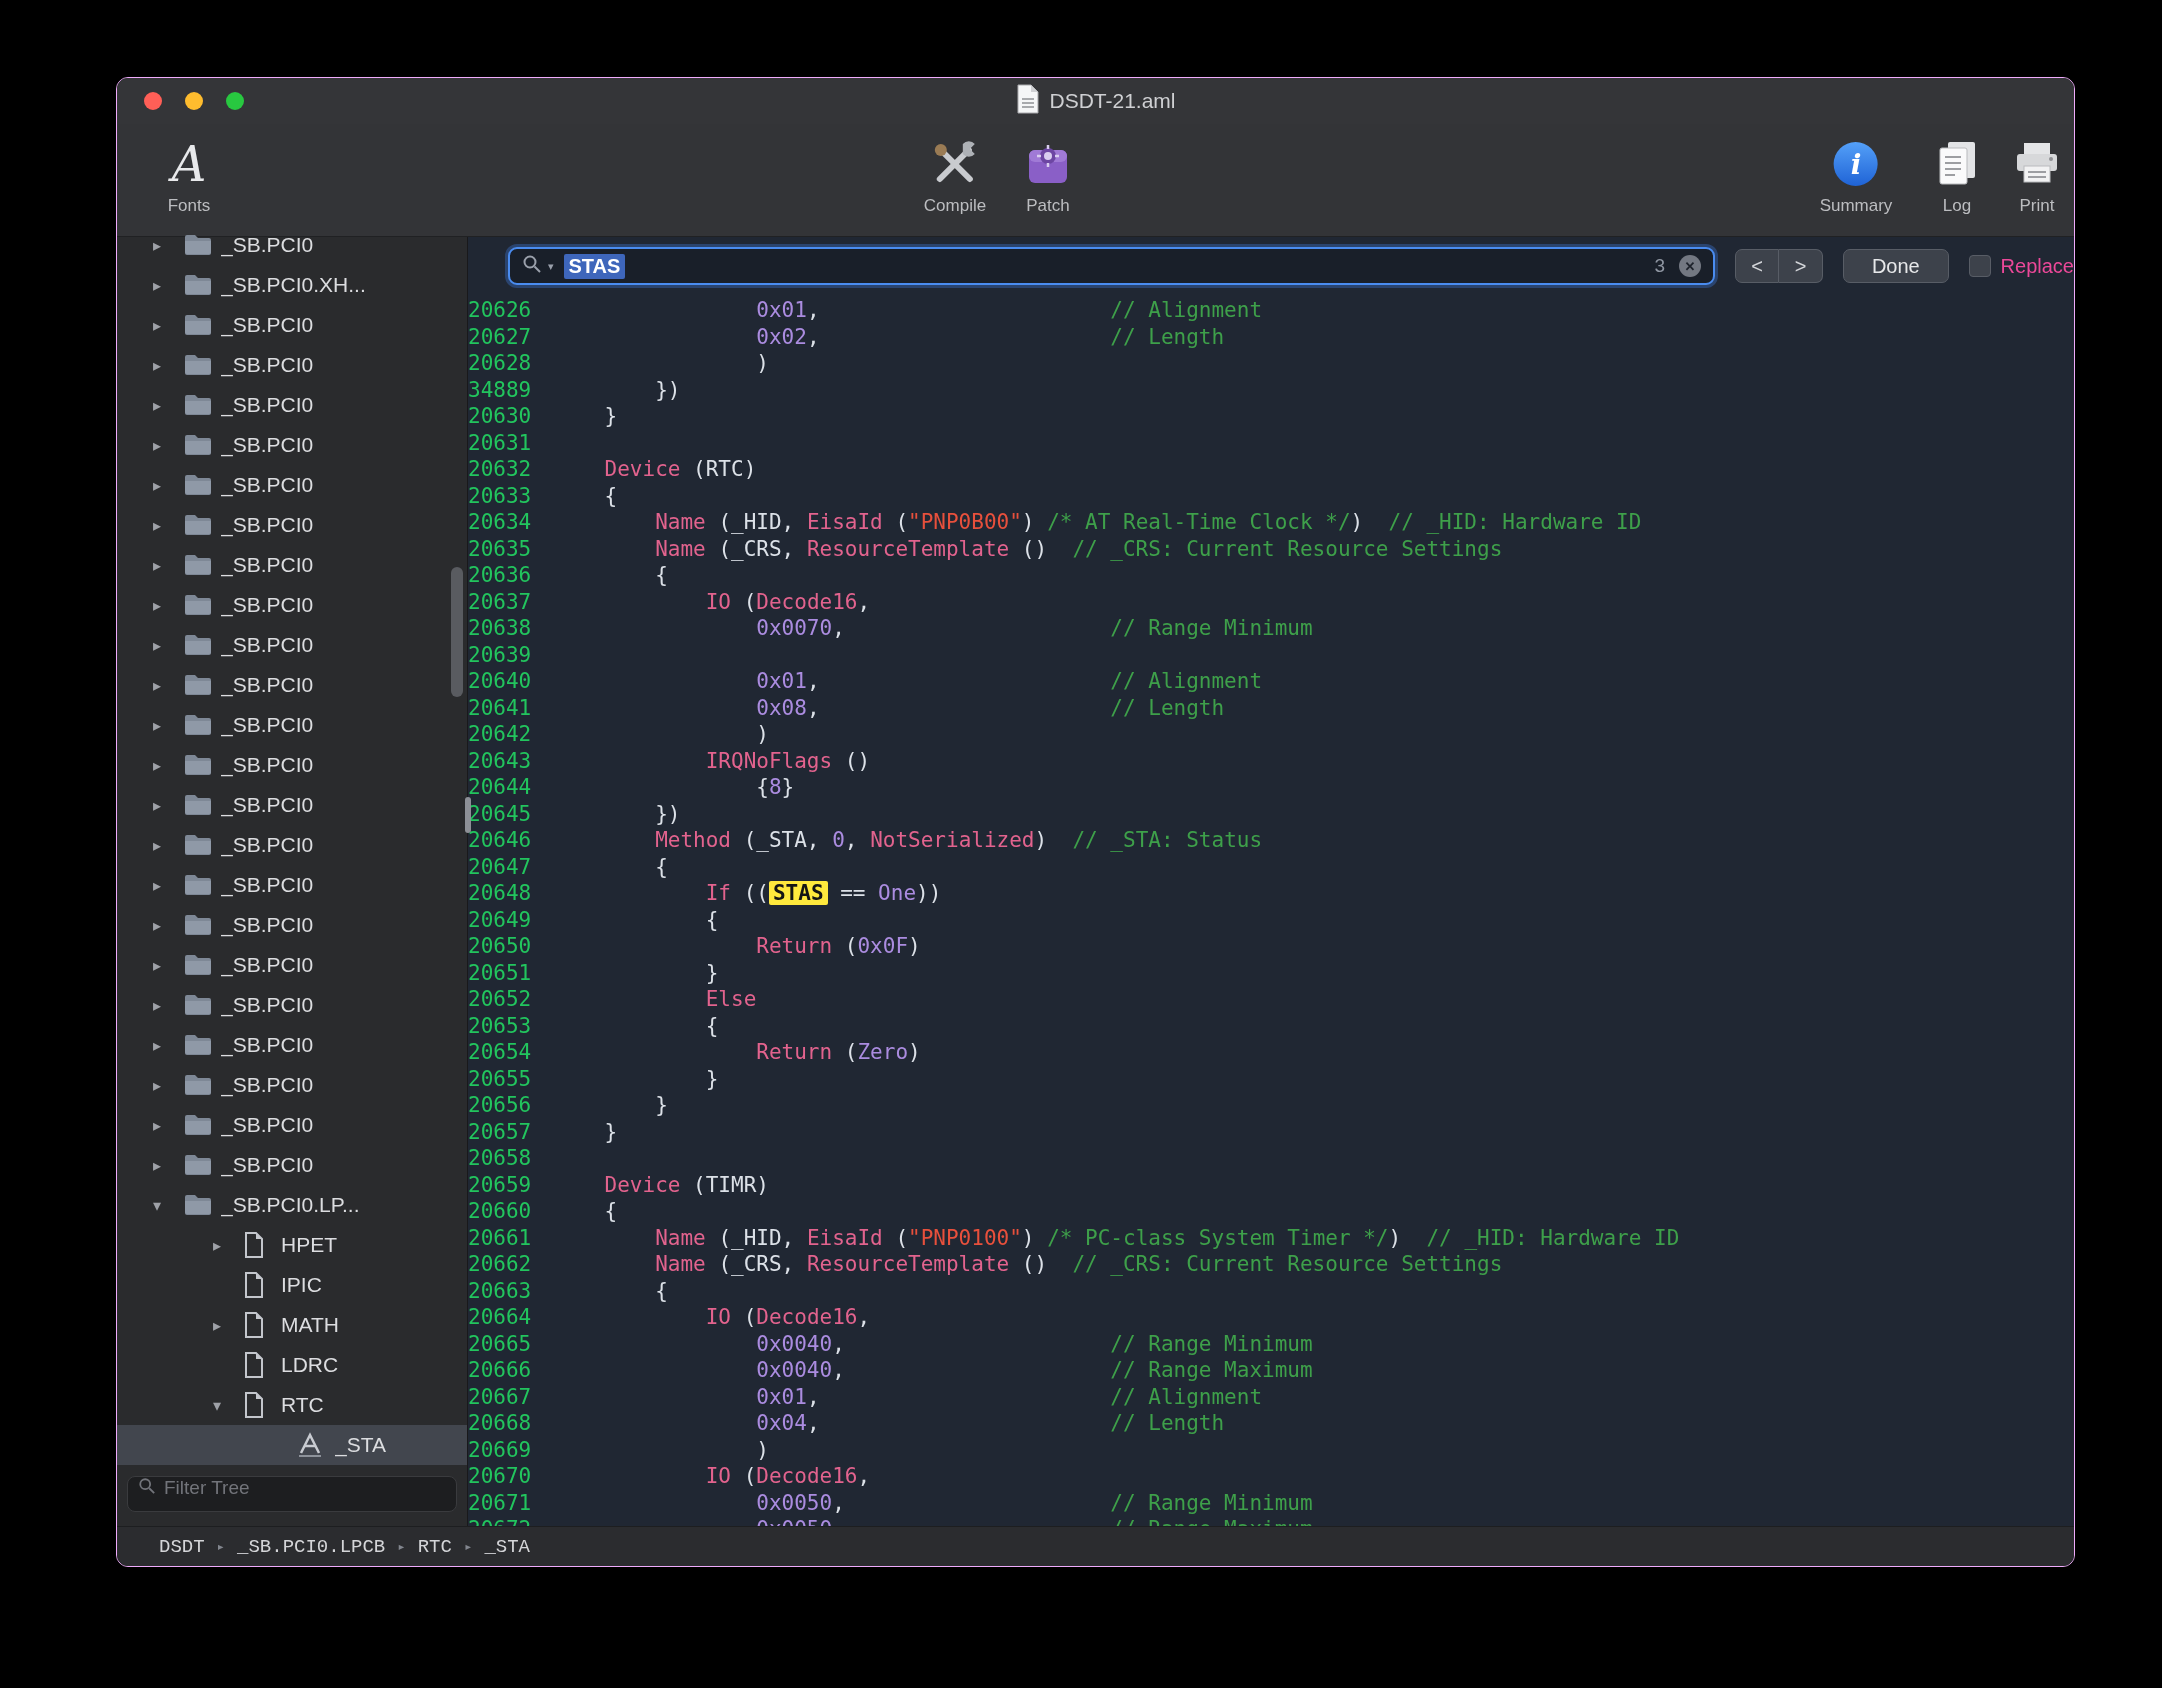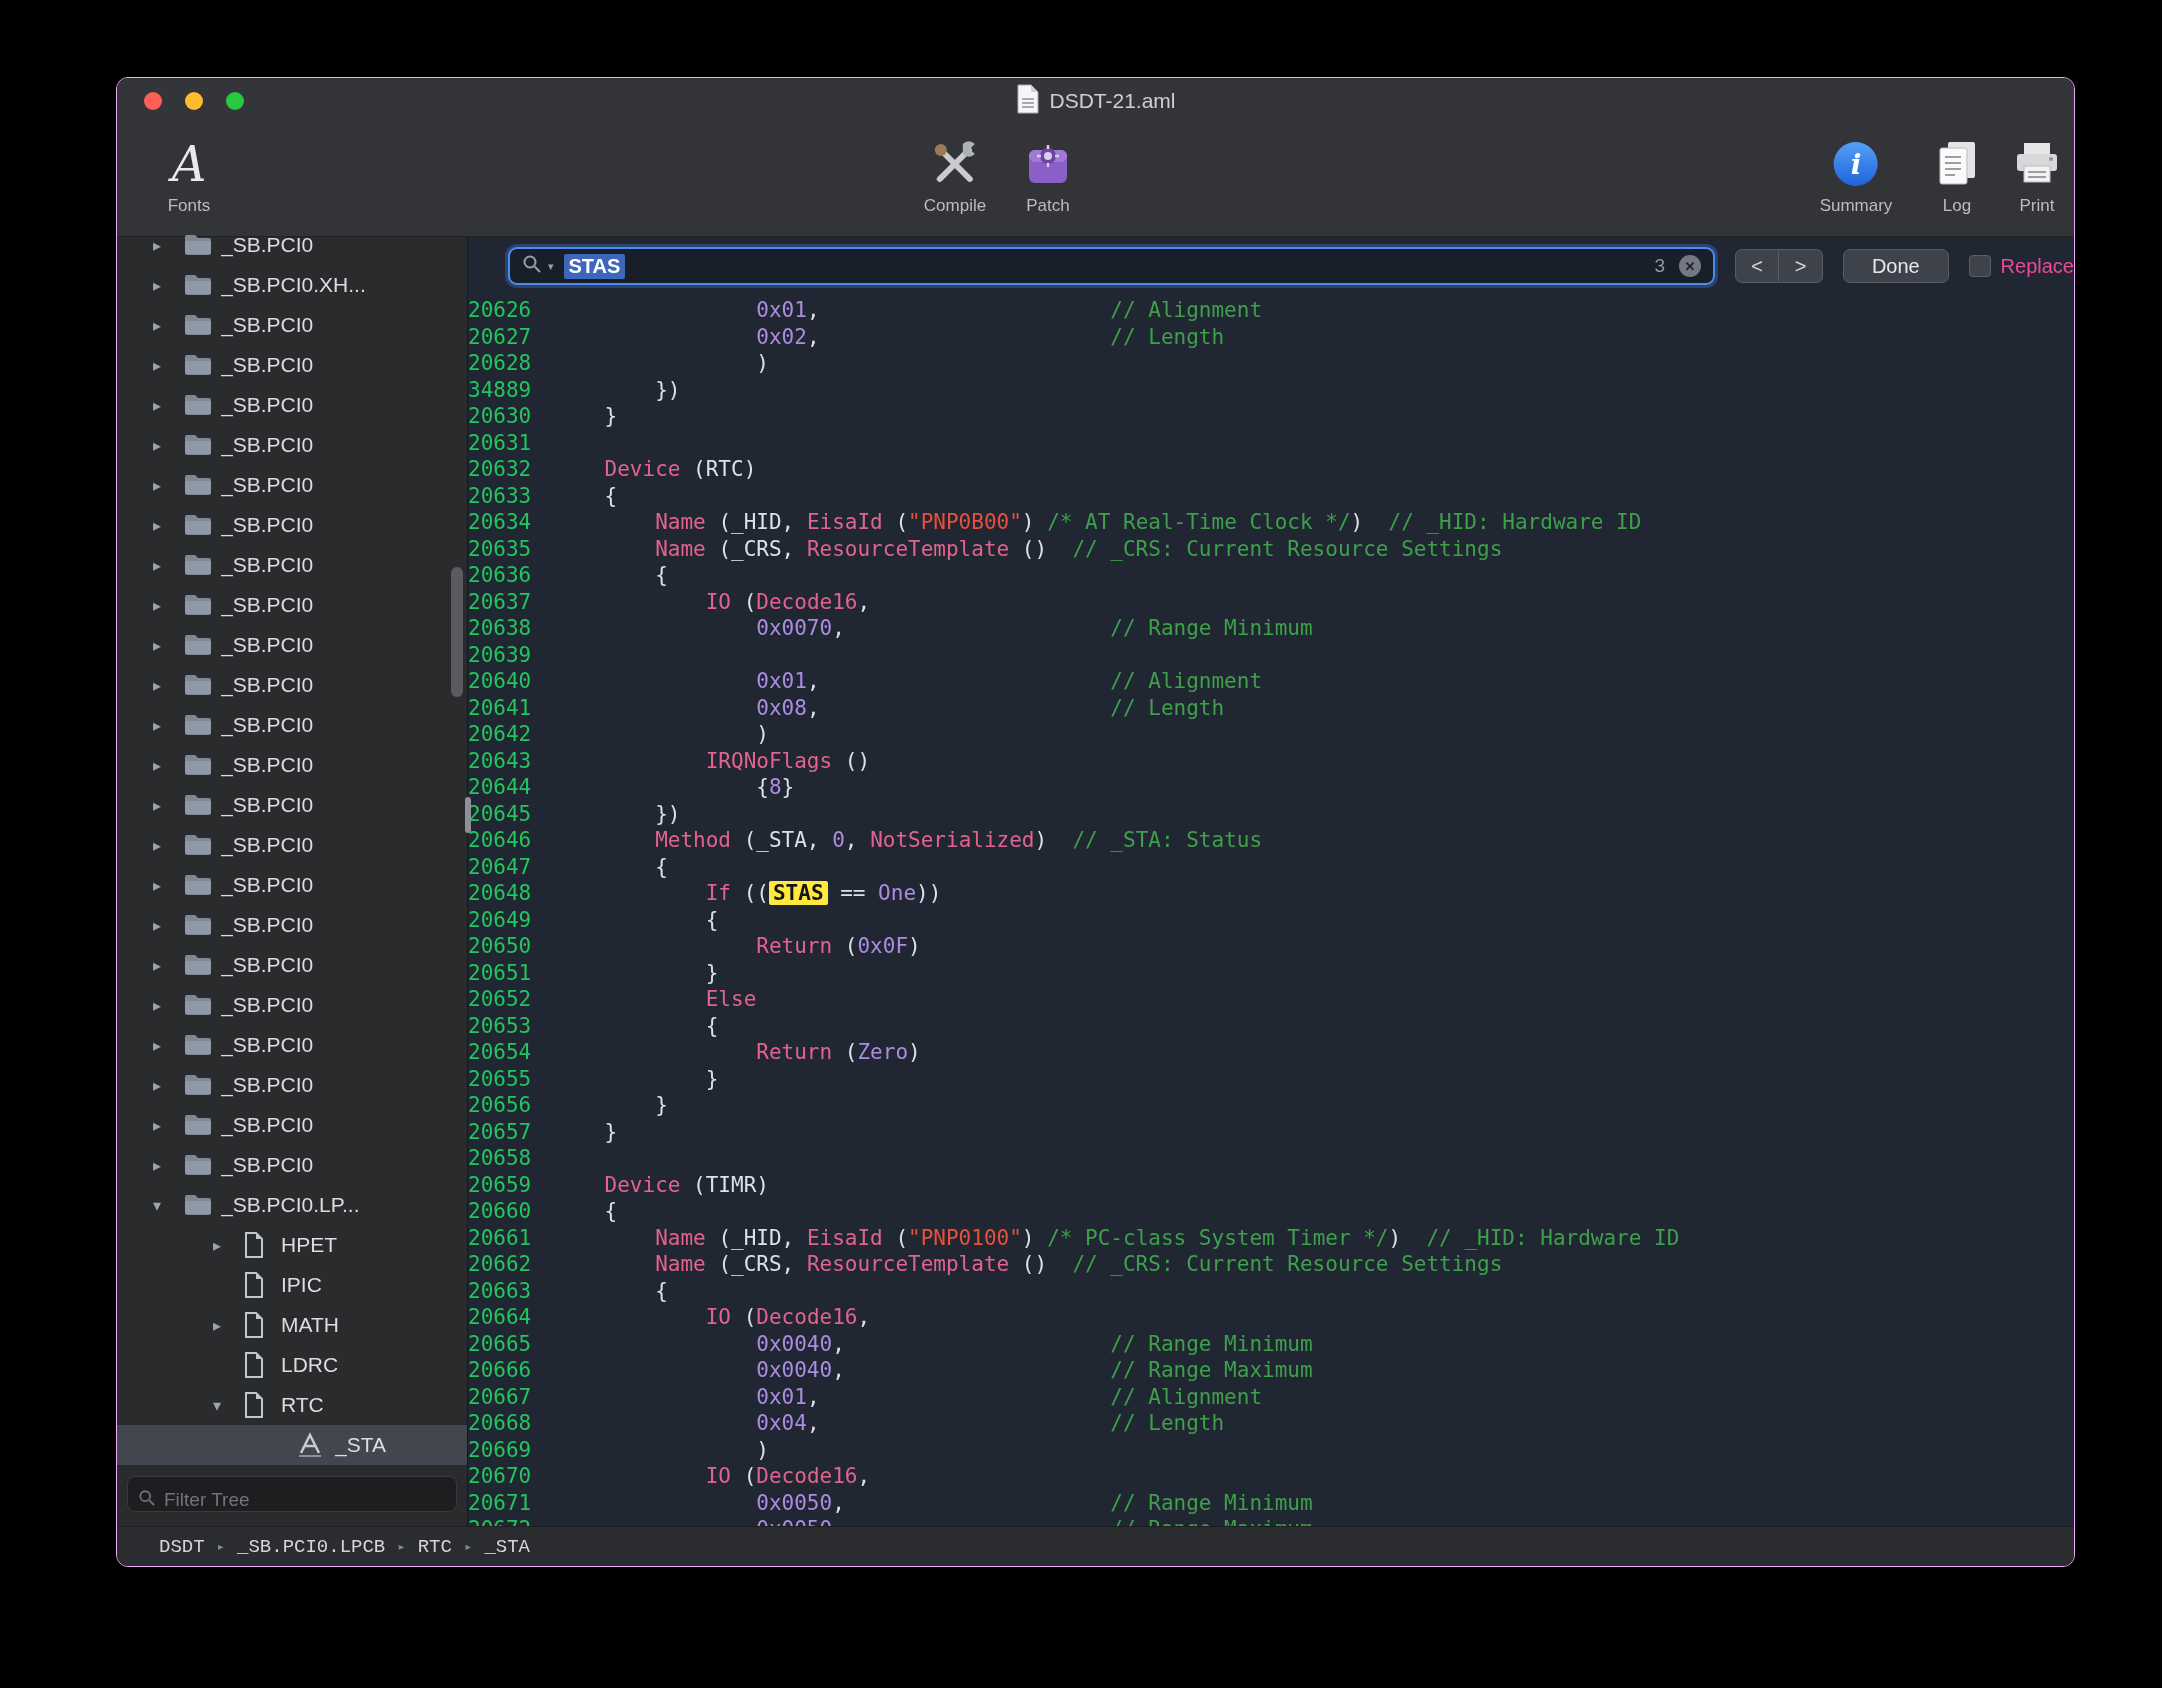--- a/index.html
+++ b/index.html
@@ -41,21 +41,21 @@
 
   .sidebar{ width:351px; flex:none; background:#2a2b2d; border-right:1px solid #19191b; position:relative; display:flex; flex-direction:column; }
   .tree{ flex:1; overflow:hidden; margin-top:-12px; }
   .trow{ height:40px; display:flex; align-items:center; color:#dcdde0; font-size:21px; white-space:nowrap; }
   .trow.sel{ background:#42464e; }
   .lvl1{ padding-left:36px; } .lvl2{ padding-left:96px; } .lvl3{ padding-left:150px; }
   .tri{ width:30px; color:#9ea1a7; font-size:16px; flex:none; }
   .ticon{ width:38px; flex:none; display:flex; align-items:center; }
   .tlabel{ overflow:hidden; text-overflow:ellipsis; max-width:210px; }
   .filter{ height:36px; margin:6px 10px 14px; background:#1d1e20; border:1px solid #3a3b3e; border-radius:8px;
-    display:flex; align-items:flex-end; padding:0 10px; gap:8px; flex:none; }
+    display:flex; align-items:flex-start; padding:0 10px; gap:8px; flex:none; }
   .filter input{ background:transparent; border:none; outline:none; color:#c9cacd; font-size:19px; width:100%; font-family:"Liberation Sans",sans-serif; }
   .filter input::placeholder{ color:#72747a; }
   .sscroll{ position:absolute; right:4px; top:330px; width:12px; height:130px; border-radius:6px; background:#595b60; }
   .splitter{ position:absolute; right:-4px; top:560px; width:6px; height:36px; border-radius:3px; background:#8d9097; z-index:6; }
 
   
   .editor{ flex:1; background:var(--editor-bg); display:flex; flex-direction:column; min-width:0; }
   .findbar{ height:58px; flex:none; display:flex; align-items:center; padding-left:40px; gap:20px; }
   .sfield{ width:1235px; height:38px; background:#191f29; border:2px solid var(--focus-ring);
     box-shadow:0 0 0 3px rgba(64,130,240,.32); border-radius:9px;

